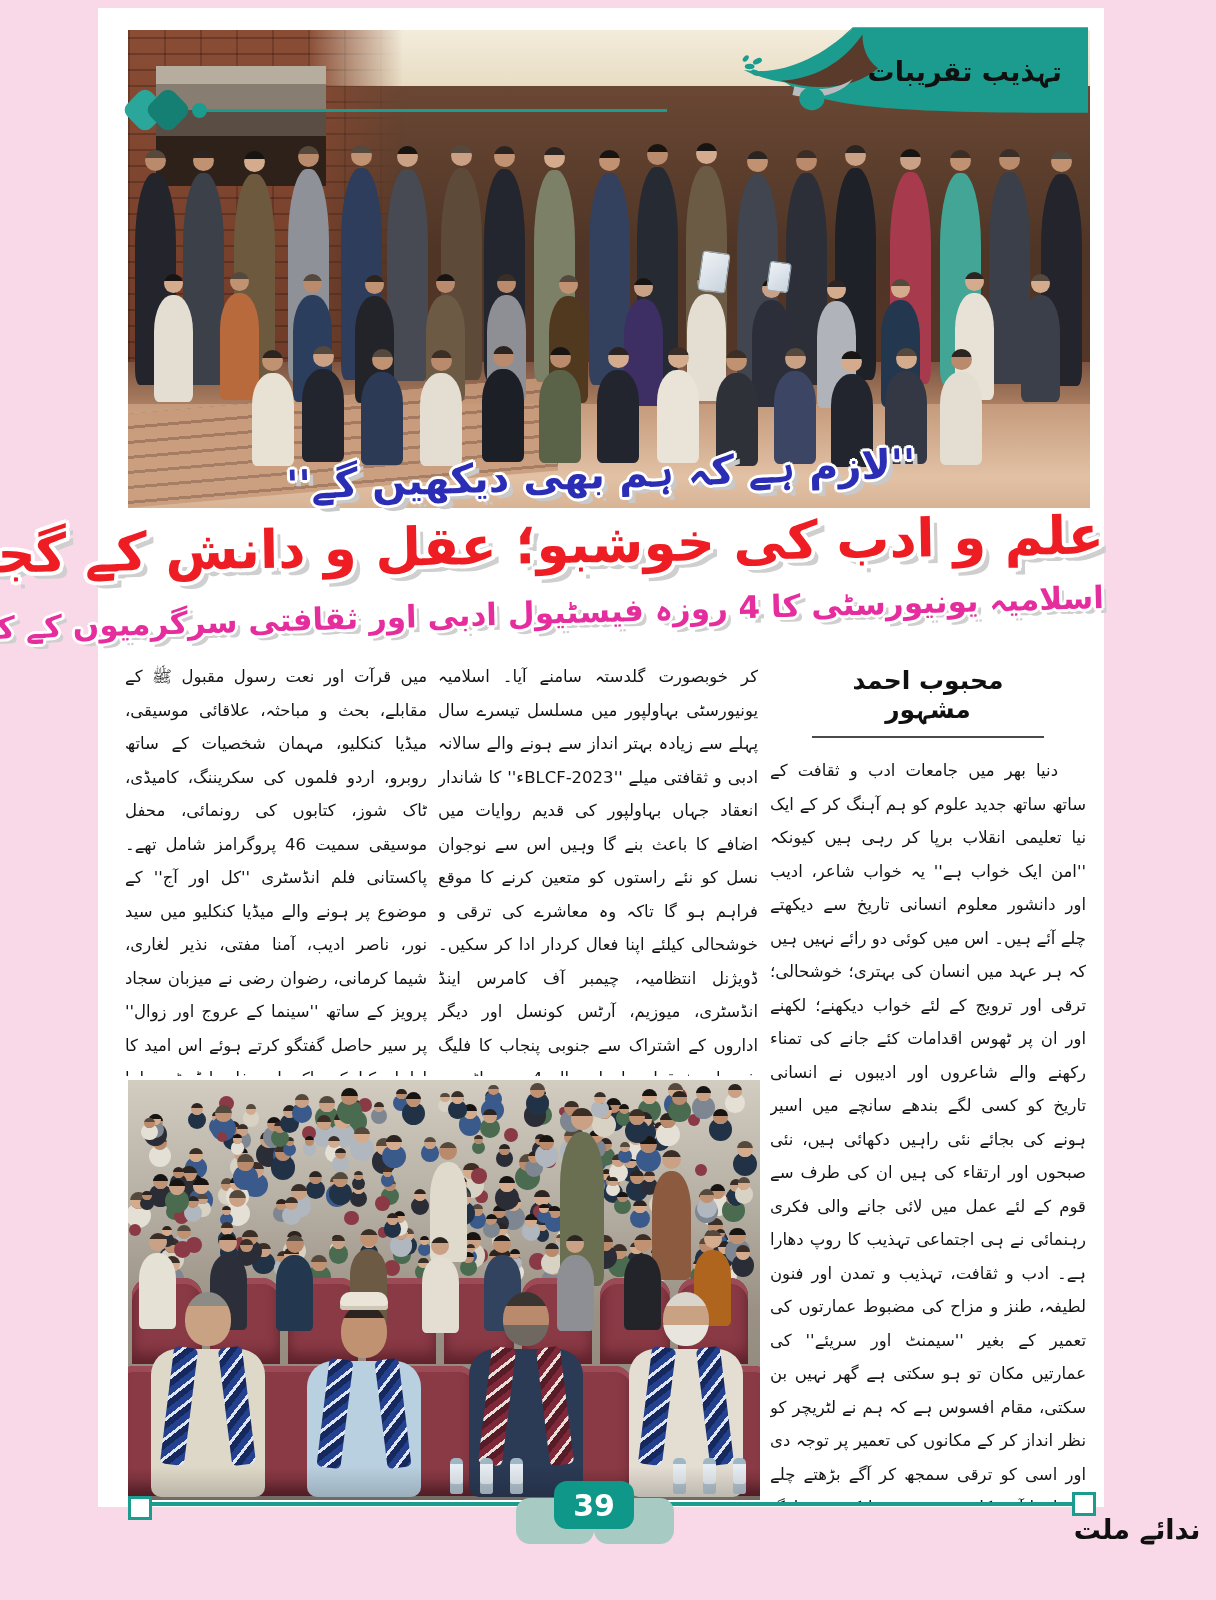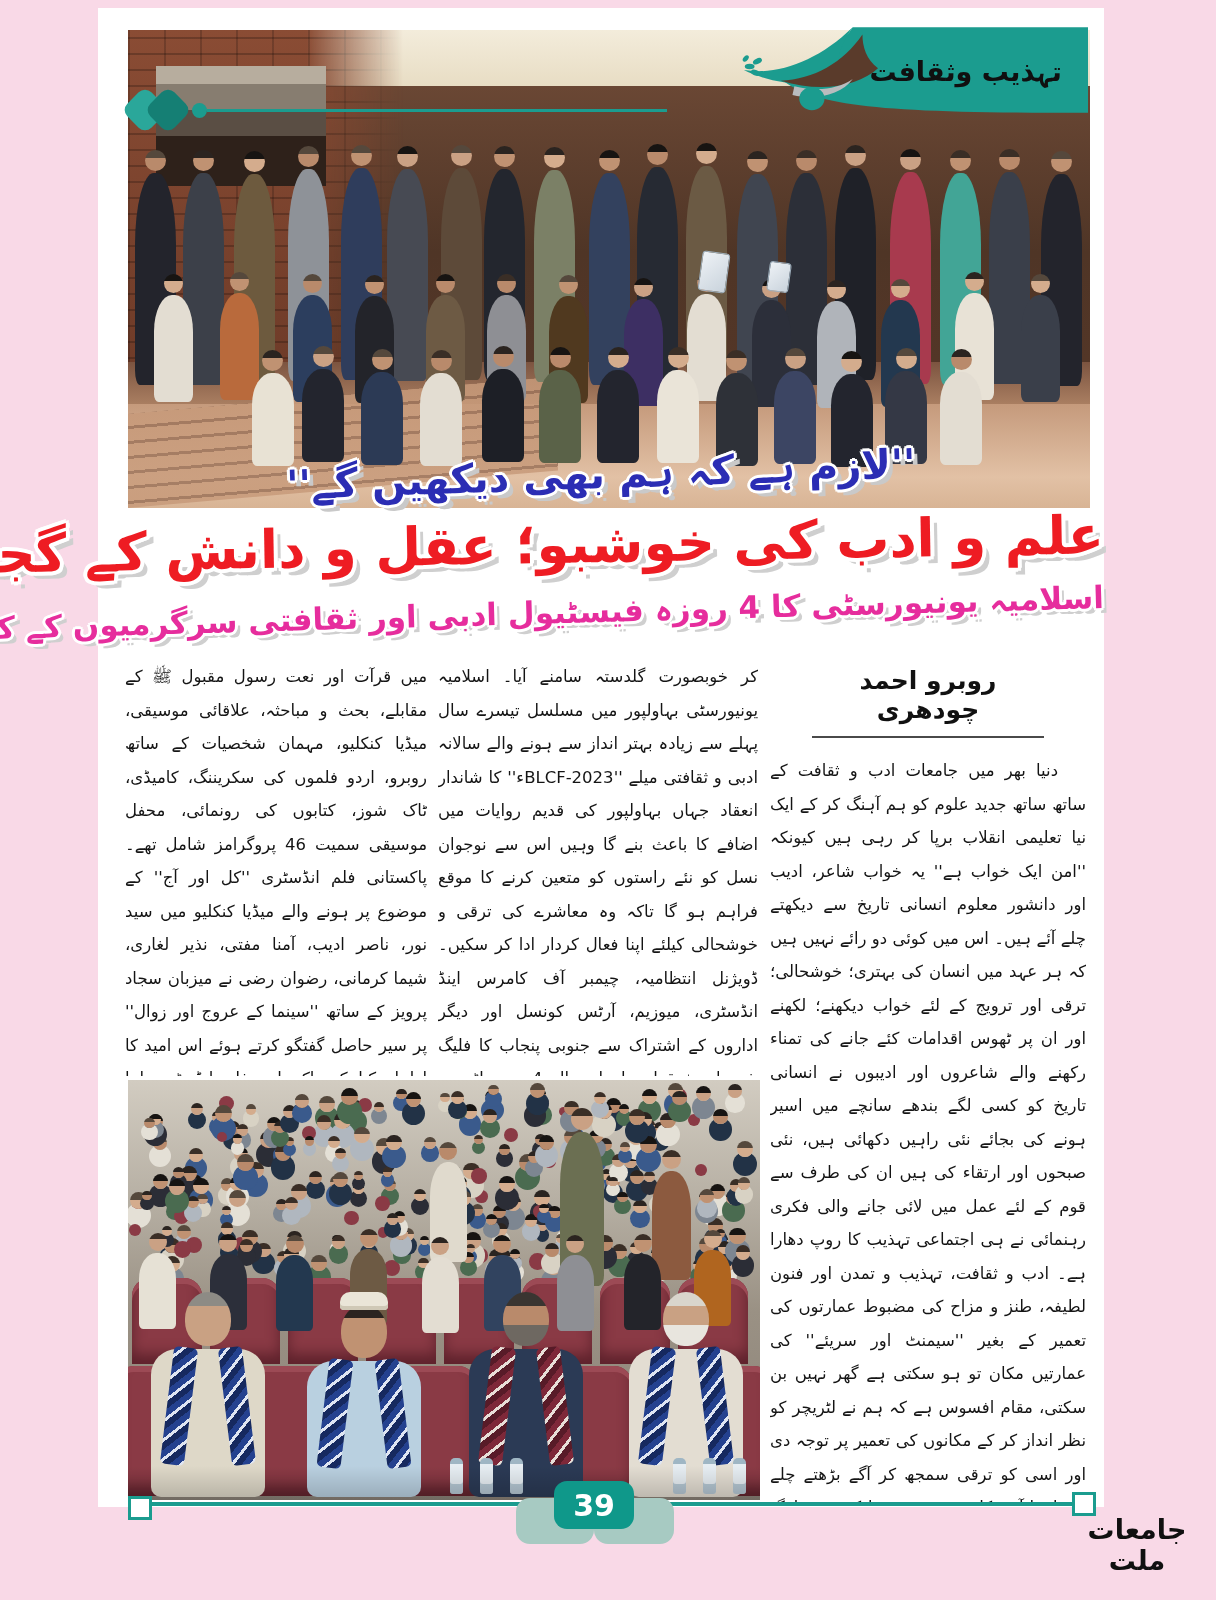--- a/index.html
+++ b/index.html
@@ -299,34 +299,34 @@
       <path d="M360,6 L118,6 C100,36 70,54 38,58 C72,94 132,102 360,102 Z" fill="#1b9c8f"></path>
       <path d="M118,6 C82,44 42,60 6,54 C32,68 74,76 108,64 C98,46 106,24 118,6 Z" fill="#1b9c8f"></path>
       <path d="M128,14 C108,46 78,64 44,66 C86,80 124,72 144,52 C132,42 128,28 128,14 Z" fill="#5a3b2b"></path>
       <path d="M58,72 C80,78 102,76 118,64 C106,82 80,88 56,82 Z" fill="#b9bcbe"></path>
       <circle cx="76" cy="86" r="13" fill="#1b9c8f"></circle>
       <ellipse cx="12" cy="50" rx="5" ry="3" fill="#1b9c8f"></ellipse>
       <ellipse cx="20" cy="44" rx="5" ry="3" fill="#1b9c8f" transform="rotate(-30 20 44)"></ellipse>
       <ellipse cx="18" cy="57" rx="5" ry="3" fill="#1b9c8f" transform="rotate(25 18 57)"></ellipse>
       <ellipse cx="8" cy="41" rx="4" ry="2.5" fill="#1b9c8f" transform="rotate(-55 8 41)"></ellipse>
     </svg>
-    <span class="banner-label">تہذیب وثقافت</span>
+    <span class="banner-label">تہذیب تقریبات</span>
   </div>
 
   <div class="diamond" style="left:30px;top:85px;background:#2aa79a"></div>
   <div class="diamond" style="left:53px;top:85px;background:#157f74"></div>
   <div class="orn-dot" style="left:94px;top:95px;background:#1b9c8f"></div>
   <div class="orn-line" style="left:109px;top:101px;width:460px;background:#1b9c8f"></div>
 
   <div class="hl hl-quote">''لازم ہے کہ ہم بھی دیکھیں گے''</div>
   <div class="hl hl-main">علم و ادب کی خوشبو؛ عقل و دانش کے گجرے!</div>
   <div class="hl hl-sub">اسلامیہ یونیورسٹی کا 4 روزہ فیسٹیول ادبی اور ثقافتی سرگرمیوں کے کیلنڈر میں مستقل حیثیت اختیار کر گیا</div>
 
   <div class="col col-right">
-    <div class="byline">روبرو احمد چودھری</div>
+    <div class="byline">محبوب احمد مشہور</div>
     <p class="urdu indent">دنیا بھر میں جامعات ادب و ثقافت کے ساتھ ساتھ جدید علوم کو ہم آہنگ کر کے ایک نیا تعلیمی انقلاب برپا کر رہی ہیں کیونکہ ''امن ایک خواب ہے'' یہ خواب شاعر، ادیب اور دانشور معلوم انسانی تاریخ سے دیکھتے چلے آئے ہیں۔ اس میں کوئی دو رائے نہیں ہیں کہ ہر عہد میں انسان کی بہتری؛ خوشحالی؛ ترقی اور ترویج کے لئے خواب دیکھنے؛ لکھنے اور ان پر ٹھوس اقدامات کئے جانے کی تمناء رکھنے والے شاعروں اور ادیبوں نے انسانی تاریخ کو کسی لگے بندھے سانچے میں اسیر ہونے کی بجائے نئی راہیں دکھائی ہیں، نئی صبحوں اور ارتقاء کی ہیں ان کی طرف سے قوم کے لئے عمل میں لائی جانے والی فکری رہنمائی نے ہی اجتماعی تہذیب کا روپ دھارا ہے۔ ادب و ثقافت، تہذیب و تمدن اور فنون لطیفہ، طنز و مزاح کی مضبوط عمارتوں کی تعمیر کے بغیر ''سیمنٹ اور سریئے'' کی عمارتیں مکان تو ہو سکتی ہے گھر نہیں بن سکتی، مقام افسوس ہے کہ ہم نے لٹریچر کو نظر انداز کر کے مکانوں کی تعمیر پر توجہ دی اور اسی کو ترقی سمجھ کر آگے بڑھتے چلے گئے لہذا آج مکان تو بہت ہیں لیکن بہت لوگ گھر کی تلاش میں ہیں جس معاشرے میں علم و ادب، فن و ثقافت اور ظروف کو عروج نہ دیا جائے تو معاشرے کی تمام مادی اور معاشی ترقی زوال پذیری رہتی ہے۔ افتخار عارف نے بھی اسی سوچ کو مدنظر رکھتے ہوئے بڑے ہی خوبصورت انداز میں کہا تھا......</p>
 
   </div>
 
   <div class="col col-mid">
     <p class="urdu">کر خوبصورت گلدستہ سامنے آیا۔ اسلامیہ یونیورسٹی بہاولپور میں مسلسل تیسرے سال پہلے سے زیادہ بہتر انداز سے ہونے والے سالانہ ادبی و ثقافتی میلے ''BLCF-2023ء'' کا شاندار انعقاد جہاں بہاولپور کی قدیم روایات میں اضافے کا باعث بنے گا وہیں اس سے نوجوان نسل کو نئے راستوں کو متعین کرنے کا موقع فراہم ہو گا تاکہ وہ معاشرے کی ترقی و خوشحالی کیلئے اپنا فعال کردار ادا کر سکیں۔ ڈویژنل انتظامیہ، چیمبر آف کامرس اینڈ انڈسٹری، میوزیم، آرٹس کونسل اور دیگر اداروں کے اشتراک سے جنوبی پنجاب کا فلیگ شپ ایونٹ قرار دیا جانے والے 4 روزہ لٹریری اینڈ کلچرل فیسٹیول میں ہونے والی مختلف رنگا رنگ تقریبات توجہ کا مرکز بنی رہیں۔ فیسٹیول جسے سابقہ ریاست بہاولپور اور 80 کی دہائی میں ہونے والے جشن روہی بھی قرار دیا جا رہا ہے</p>
   </div>
 
   <div class="col col-left">
     <p class="urdu">میں قرآت اور نعت رسول مقبول ﷺ کے مقابلے، بحث و مباحثہ، علاقائی موسیقی، میڈیا کنکلیو، مہمان شخصیات کے ساتھ روبرو، اردو فلموں کی سکریننگ، کامیڈی، ٹاک شوز، کتابوں کی رونمائی، محفل موسیقی سمیت 46 پروگرامز شامل تھے۔ پاکستانی فلم انڈسٹری ''کل اور آج'' کے موضوع پر ہونے والے میڈیا کنکلیو میں سید نور، ناصر ادیب، آمنا مفتی، نذیر لغاری، شیما کرمانی، رضوان رضی نے میزبان سجاد پرویز کے ساتھ ''سینما کے عروج اور زوال'' پر سیر حاصل گفتگو کرتے ہوئے اس امید کا اظہار کیا کہ پاکستانی فلم انڈسٹری اپنا کھویا ہوا مقام ضرور حاصل کرے گی۔ نامور تجزیہ نگار مجاہد بریلوی نے شیما کرمانی کے ہمراہ حبیب جالب کی انقلابی شاعری ''لازم ہے کہ ہم بھی دیکھیں گے'' کے پس منظر پر گفتگو کی اور اس مشہور نظم پر شیما کرمانی نے پرفارم کیا۔ شیما کرمانی اور</p>
@@ -674,13 +674,13 @@
 
   <div class="bottom-rule" style="background:#1b9c8f"></div>
   <div class="handle" style="left:30px;top:1488px"></div>
   <div class="handle" style="left:974px;top:1484px"></div>
 
   <div class="badge-light" style="left:418px;top:1490px;width:78px"></div>
   <div class="badge-light" style="left:496px;top:1490px;width:80px"></div>
   <div class="badge-main">39</div>
 </div>
 
-<div class="logo">جامعات ملت</div>
+<div class="logo">ندائے ملت</div>
 
 </body></html>

